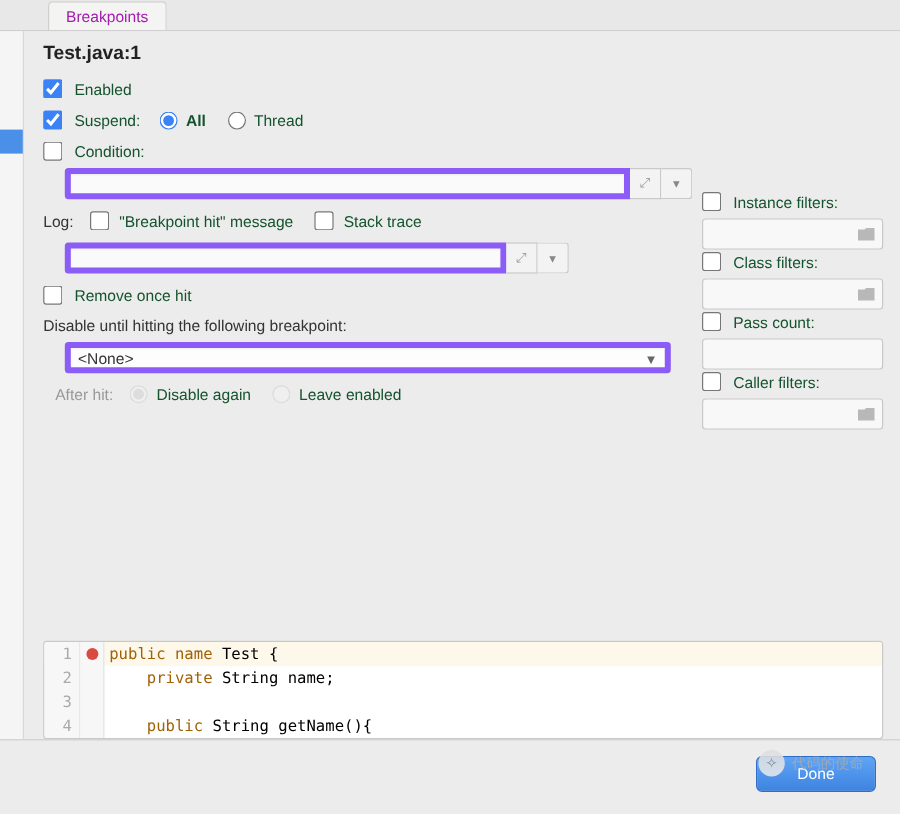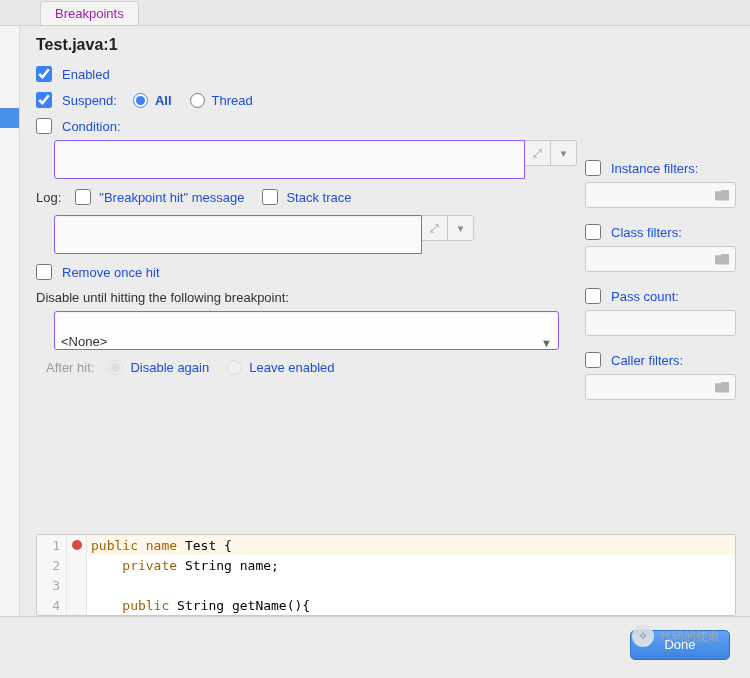--- a/index.html
+++ b/index.html
@@ -69,26 +69,26 @@
   .row { display: flex; align-items: center; margin-bottom: 10px; gap: 6px; flex-wrap: wrap; }
   .row.tight { margin-bottom: 6px; }
   input[type=checkbox] {
     width: 16px; height: 16px; margin: 0 4px 0 0;
     accent-color: #3b82f6;
   }
   input[type=radio] {
     width: 15px; height: 15px; margin: 0 3px 0 0;
     accent-color: #3b82f6;
   }
-  label { color: #1d4ed8; }
+  label { color: #14532d; }
   .bold { font-weight: bold; }
   .text-field, .combo {
-    border: 1px solid #8b5cf6;
+    border: 5px solid #8b5cf6;
     background: #fafafa;
-    height: 39px;
+    height: 26px;
     border-radius: 3px;
     box-shadow: inset 0 1px 2px rgba(0,0,0,0.05);
     display: flex; align-items: flex-end;
     padding: 0 6px;
     color: #333;
   }
   .field-wrap {
     display: flex; width: 100%; gap: 0;
   }
   .field-wrap .text-field { flex: 1; border-top-right-radius: 0; border-bottom-right-radius: 0; }
@@ -119,21 +119,21 @@
     border-radius: 3px;
     align-items: center;
     justify-content: flex-end;
     padding-right: 6px;
   }
   .folder-icon {
     width: 14px; height: 11px;
     background: #b8b8b8;
     clip-path: polygon(0 15%, 40% 15%, 50% 0, 100% 0, 100% 100%, 0 100%);
   }
-  .right-group { margin-bottom: 16px; }
+  .right-group { margin-bottom: 2px; }
   .right-group .row { margin-bottom: 6px; }
   .spacer { height: 20px; }
 
   .code-panel {
     margin: 0 14px 0 0;
     border: 1px solid #c9c9c9;
     background: #fff;
     border-radius: 3px;
     font-family: "Menlo", "Consolas", monospace;
     font-size: 13px;

